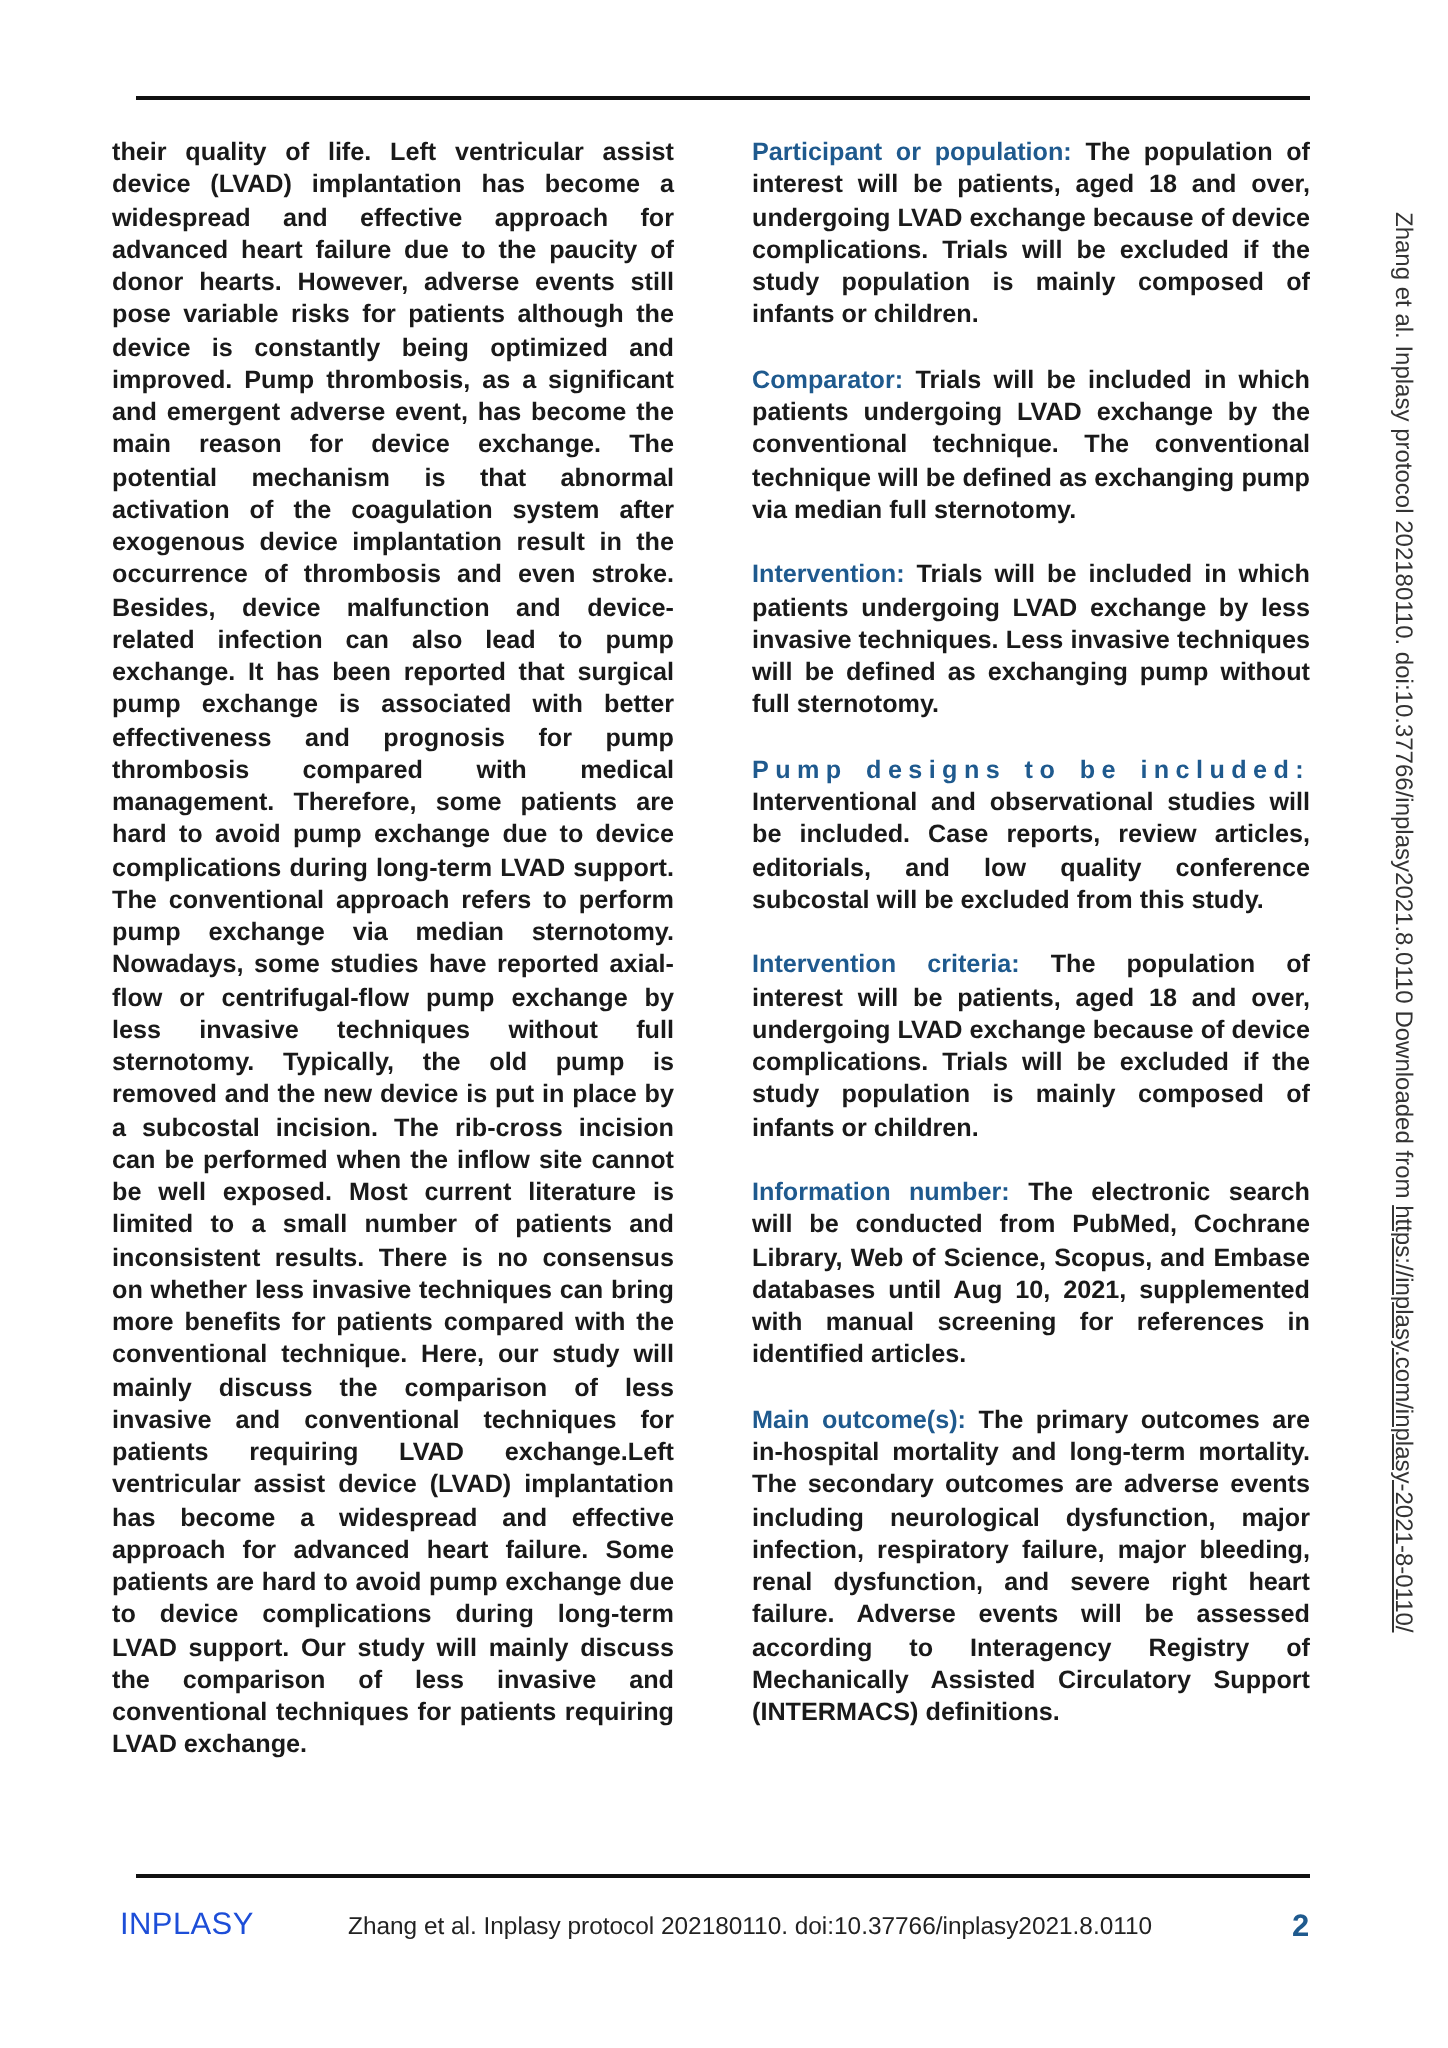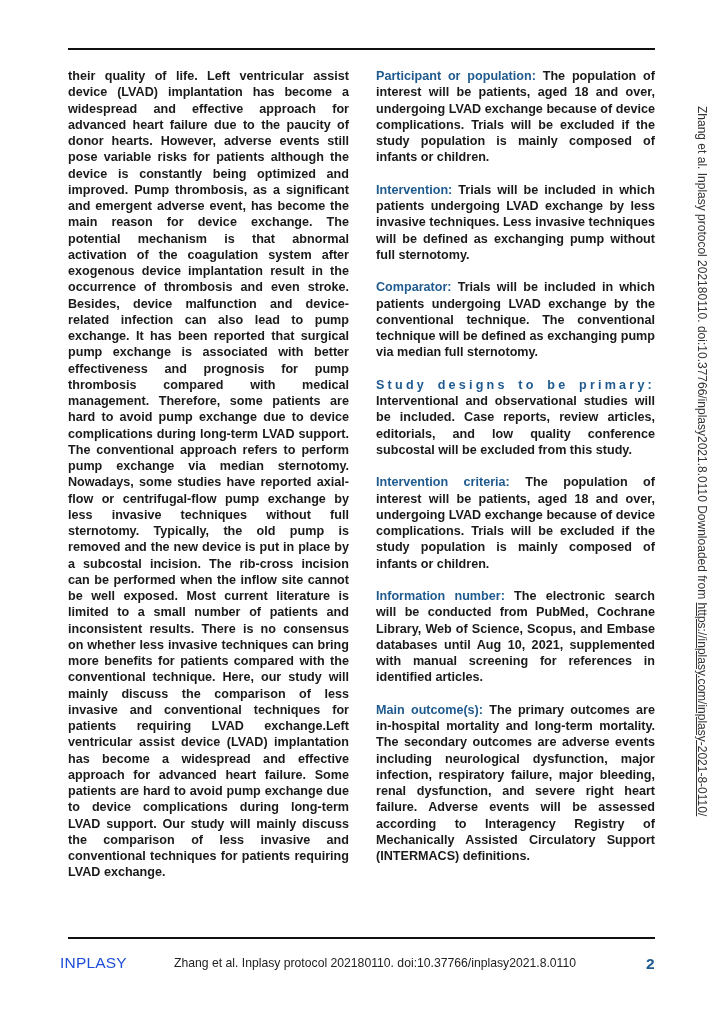--- a/index.html
+++ b/index.html
@@ -1,20 +1,20 @@
 <!DOCTYPE html>
 <html><head>
 <meta charset="utf-8">
 <style>
   html, body { margin: 0; padding: 0; background: #ffffff; }
   body { width: 724px; height: 1024px; position: relative; overflow: hidden; font-family: "Liberation Sans", sans-serif; color: #1a1a1a; }
   .rule-top { position: absolute; left: 68px; top: 48px; width: 587px; height: 2px; background: #111; }
   .rule-bottom { position: absolute; left: 68px; top: 937px; width: 587px; height: 2px; background: #111; }
   .col { position: absolute; top: 68px; font-weight: bold; font-size: 12.6px; line-height: 16.25px; text-align: justify; }
-  .col-left { left: 68px; width: 281px; }
+  .col-left { left: 56px; width: 281px; }
   .col-right { left: 376px; width: 279px; }
   .heading { color: #1f5a8e; font-weight: bold; font-size: 12.8px; margin: 0 0 16px 0; }
   .section { margin: 0 0 16.25px 0; }
   .label { color: #1f5a8e; }
   .label-spaced { letter-spacing: 3.2px; }
   .footer-brand { position: absolute; left: 60px; top: 954px; color: #1d4ed8; font-weight: normal; font-size: 15.5px; letter-spacing: 0.2px; }
   .footer-cite { position: absolute; left: 174px; top: 956px; font-size: 12.2px; color: #222; }
   .footer-page { position: absolute; left: 646px; top: 955px; color: #1f5a8e; font-weight: bold; font-size: 15.5px; }
   .sidebar { position: absolute; left: 697px; top: 106px; transform-origin: 0 0; transform: rotate(90deg) translateY(-12px); white-space: nowrap; font-size: 12px; color: #333; }
   .sidebar .link { text-decoration: underline; }
@@ -25,25 +25,25 @@
 <div class="rule-top"></div>
 
 <div class="col col-left">
   <p class="section" style="margin:0">their quality of life. Left ventricular assist device (LVAD) implantation has become a widespread and effective approach for advanced heart failure due to the paucity of donor hearts. However, adverse events still pose variable risks for patients although the device is constantly being optimized and improved. Pump thrombosis, as a significant and emergent adverse event, has become the main reason for device exchange. The potential mechanism is that abnormal activation of the coagulation system after exogenous device implantation result in the occurrence of thrombosis and even stroke. Besides, device malfunction and device-related infection can also lead to pump exchange. It has been reported that surgical pump exchange is associated with better effectiveness and prognosis for pump thrombosis compared with medical management. Therefore, some patients are hard to avoid pump exchange due to device complications during long-term LVAD support. The conventional approach refers to perform pump exchange via median sternotomy. Nowadays, some studies have reported axial-flow or centrifugal-flow pump exchange by less invasive techniques without full sternotomy. Typically, the old pump is removed and the new device is put in place by a subcostal incision. The rib-cross incision can be performed when the inflow site cannot be well exposed. Most current literature is limited to a small number of patients and inconsistent results. There is no consensus on whether less invasive techniques can bring more benefits for patients compared with the conventional technique. Here, our study will mainly discuss the comparison of less invasive and conventional techniques for patients requiring LVAD exchange.Left ventricular assist device (LVAD) implantation has become a widespread and effective approach for advanced heart failure. Some patients are hard to avoid pump exchange due to device complications during long-term LVAD support. Our study will mainly discuss the comparison of less invasive and conventional techniques for patients requiring LVAD exchange.</p>
 </div>
 
 <div class="col col-right">
 
   <p class="section"><span class="label">Participant or population:</span><span> The population of interest will be patients, aged 18 and over, undergoing LVAD exchange because of device complications. Trials will be excluded if the study population is mainly composed of infants or children.</span></p>
 
+  <p class="section"><span class="label">Comparator:</span><span> Trials will be included in which patients undergoing LVAD exchange by the conventional technique. The conventional technique will be defined as exchanging pump via median full sternotomy.</span></p>
+
   <p class="section"><span class="label">Intervention:</span><span> Trials will be included in which patients undergoing LVAD exchange by less invasive techniques. Less invasive techniques will be defined as exchanging pump without full sternotomy.</span></p>
 
-  <p class="section"><span class="label">Comparator:</span><span> Trials will be included in which patients undergoing LVAD exchange by the conventional technique. The conventional technique will be defined as exchanging pump via median full sternotomy.</span></p>
-
-  <p class="section"><span class="label label-spaced">Study designs to be primary:</span><span> Interventional and observational studies will be included. Case reports, review articles, editorials, and low quality conference subcostal will be excluded from this study.</span></p>
+  <p class="section"><span class="label label-spaced">Pump designs to be included:</span><span> Interventional and observational studies will be included. Case reports, review articles, editorials, and low quality conference subcostal will be excluded from this study.</span></p>
 
   <p class="section"><span class="label">Intervention criteria:</span><span> The population of interest will be patients, aged 18 and over, undergoing LVAD exchange because of device complications. Trials will be excluded if the study population is mainly composed of infants or children.</span></p>
 
   <p class="section"><span class="label">Information number:</span><span> The electronic search will be conducted from PubMed, Cochrane Library, Web of Science, Scopus, and Embase databases until Aug 10, 2021, supplemented with manual screening for references in identified articles.</span></p>
 
   <p class="section"><span class="label">Main outcome(s):</span><span> The primary outcomes are in-hospital mortality and long-term mortality. The secondary outcomes are adverse events including neurological dysfunction, major infection, respiratory failure, major bleeding, renal dysfunction, and severe right heart failure. Adverse events will be assessed according to Interagency Registry of Mechanically Assisted Circulatory Support (INTERMACS) definitions.</span></p>
 </div>
 
 <div class="sidebar"><span>Zhang et al. Inplasy protocol 202180110. doi:10.37766/inplasy2021.8.0110 Downloaded from </span><span class="link">https://inplasy.com/inplasy-2021-8-0110/</span></div>
 

